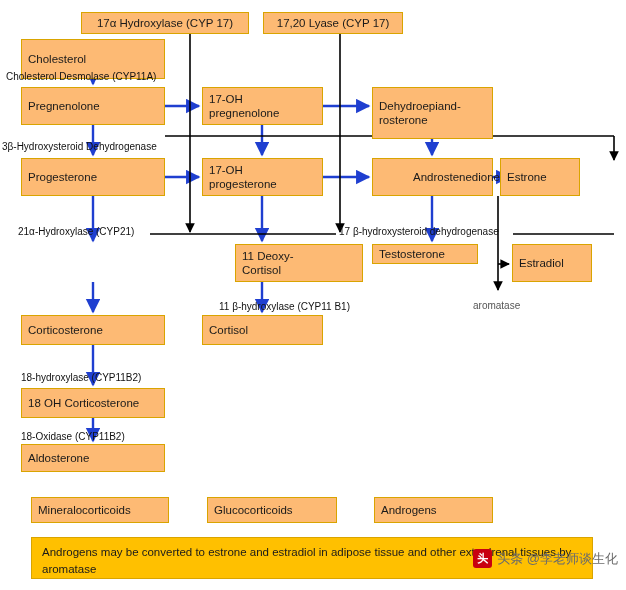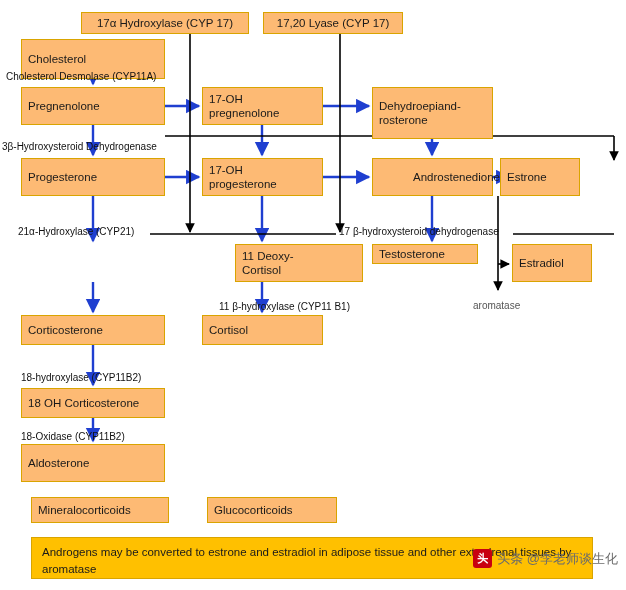--- a/index.html
+++ b/index.html
@@ -132,24 +132,25 @@
 
   <div class="box" style="left:214px;top:244px;width:128px;height:38px;margin-left:21px;">11 Deoxy-
 Cortisol</div>
   <div class="box" style="left:372px;top:244px;width:106px;height:20px;">Testosterone</div>
   <div class="box" style="left:512px;top:244px;width:80px;height:38px;">Estradiol</div>
 
   <div class="box" style="left:21px;top:315px;width:144px;height:30px;">Corticosterone</div>
   <div class="box" style="left:202px;top:315px;width:121px;height:30px;">Cortisol</div>
 
   <div class="box" style="left:21px;top:388px;width:144px;height:30px;">18 OH Corticosterone</div>
-  <div class="box" style="left:21px;top:444px;width:144px;height:38px;">Aldosterone</div>
+  <div class="box" style="left:21px;top:444px;width:144px;height:28px;">Aldosterone</div>
 
   <div class="box" style="left:31px;top:497px;width:138px;height:26px;">Mineralocorticoids</div>
   <div class="box" style="left:207px;top:497px;width:130px;height:26px;">Glucocorticoids</div>
+  <div class="box" style="left:374px;top:497px;width:119px;height:26px;">Androgens</div>
 
   <div class="lbl" style="left:6px;top:70px;">Cholesterol Desmolase (CYP11A)</div>
   <div class="lbl" style="left:2px;top:140px;">3β-Hydroxysteroid Dehydrogenase</div>
   <div class="lbl" style="left:18px;top:225px;">21α-Hydroxylase (CYP21)</div>
   <div class="lbl" style="left:339px;top:225px;">17 β-hydroxysteroid dehydrogenase</div>
   <div class="lbl" style="left:219px;top:300px;">11 β-hydroxylase (CYP11 B1)</div>
   <div class="lbl" style="left:21px;top:371px;">18-hydroxylase (CYP11B2)</div>
   <div class="lbl" style="left:21px;top:430px;">18-Oxidase (CYP11B2)</div>
   <div class="lbl" style="left:473px;top:299px;color:#555;">aromatase</div>
 

